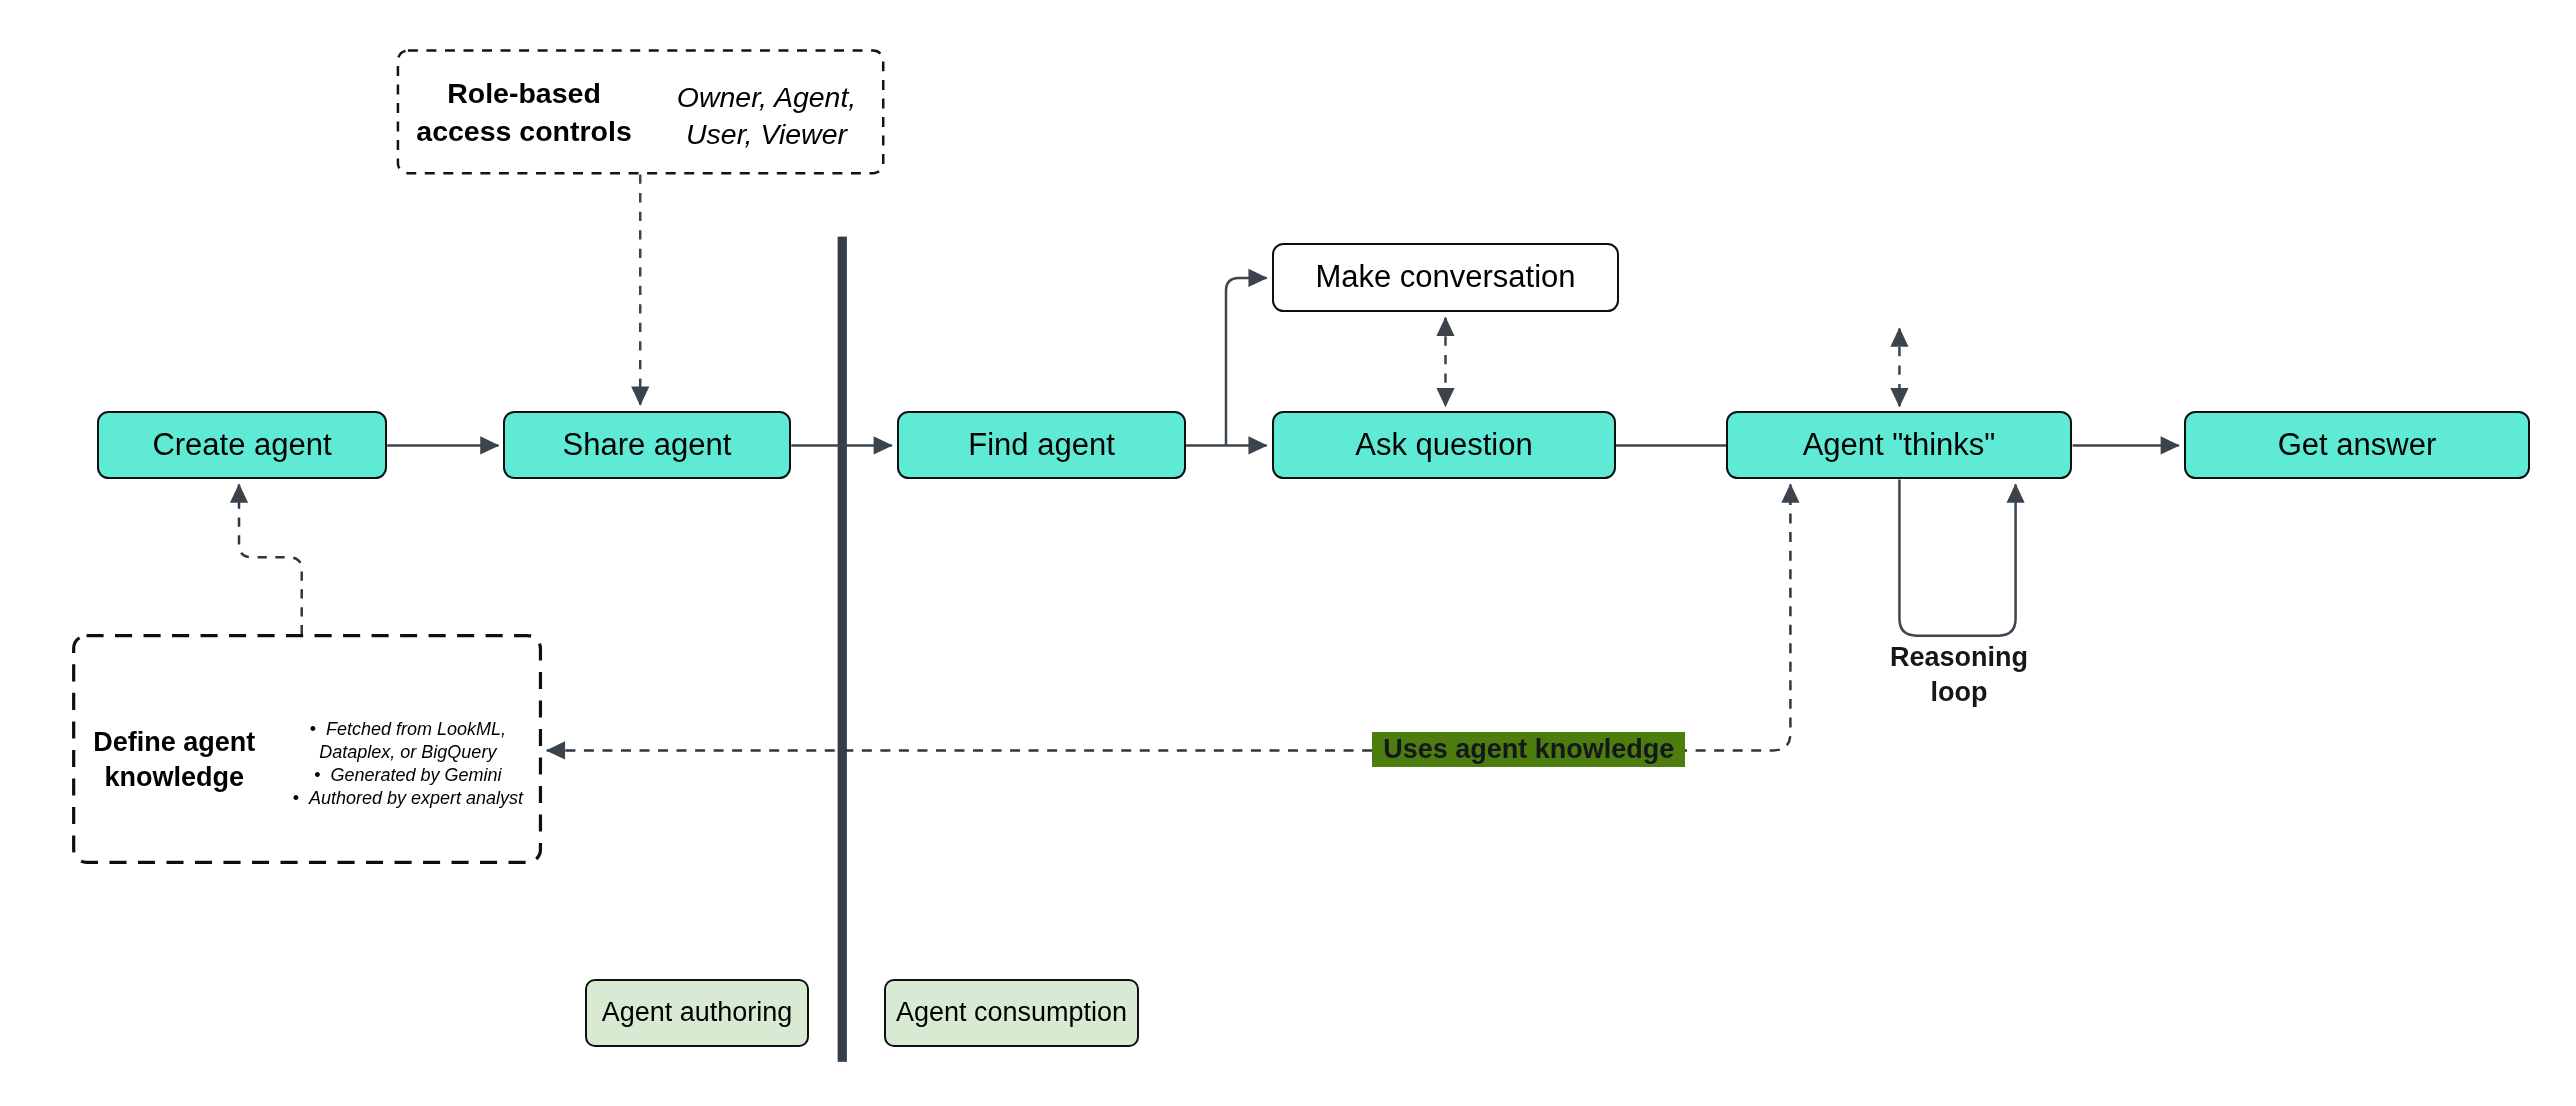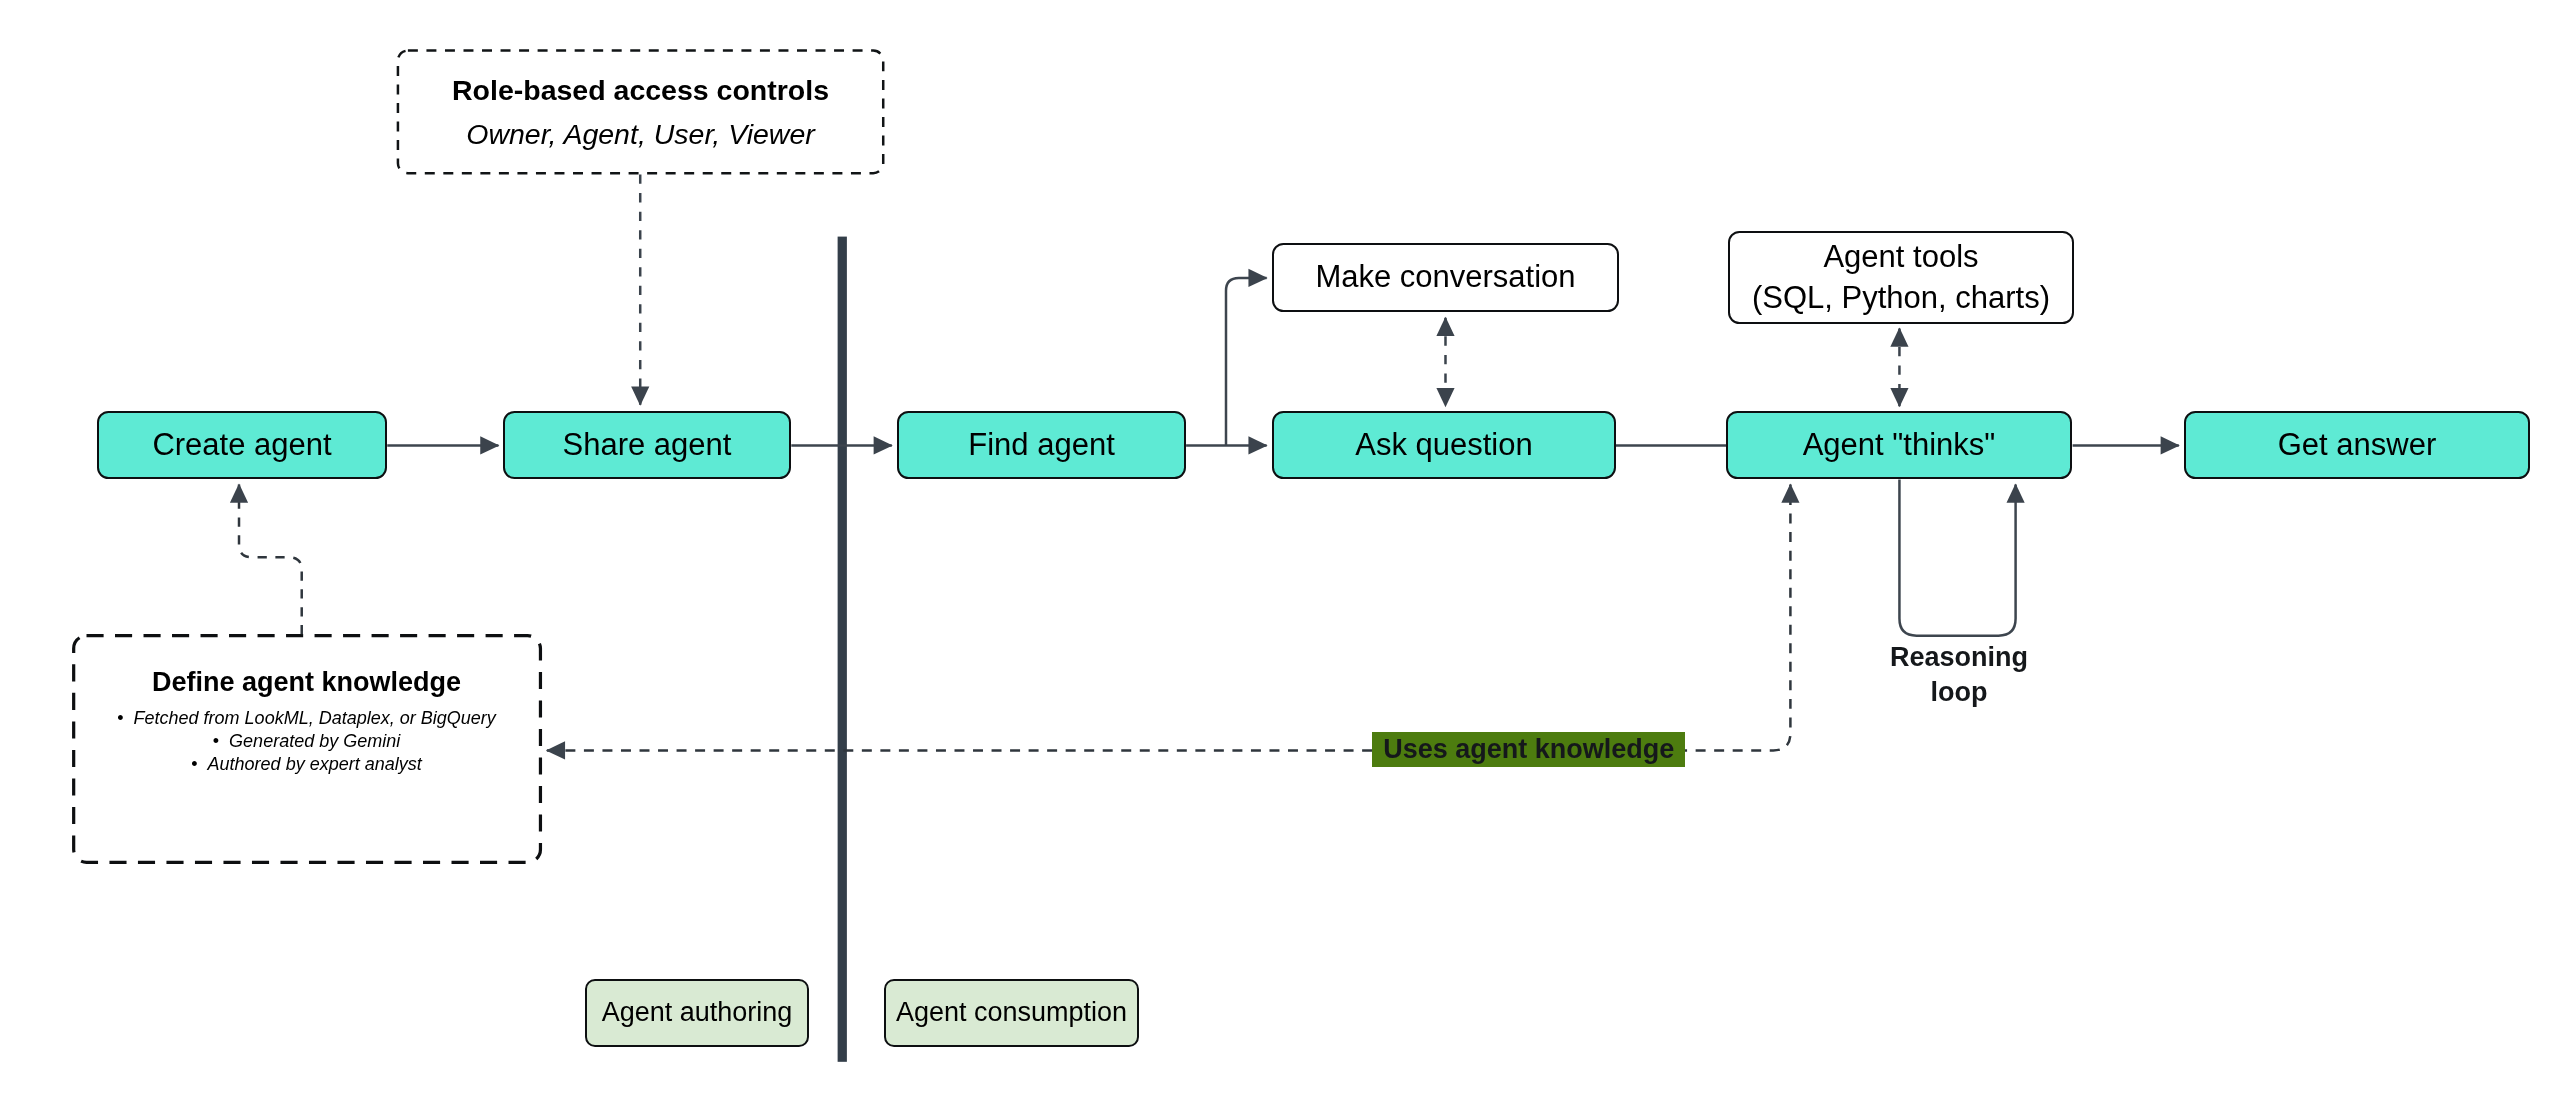--- a/index.html
+++ b/index.html
@@ -22,21 +22,21 @@
     color:#000;
     font-size:31px;
     line-height:1.3;
     text-align:center;
     z-index:2;
   }
   .node.white{background:#ffffff;}
   .node.green{background:#d9ead3;border-width:2.9px;border-radius:10px;font-size:27px;}
   .annot{
     position:absolute;box-sizing:border-box;
-    display:flex;flex-direction:column;align-items:center;justify-content:center;
+    display:flex;flex-direction:row;align-items:center;justify-content:center;
     background:transparent;color:#000;text-align:center;z-index:2;
   }
   .annot .t{font-weight:bold;font-size:28.5px;line-height:1.3;}
   .annot .s{font-style:italic;font-size:28.5px;line-height:1.3;margin-top:7.1px;}
   .kbox{justify-content:flex-start;padding-top:28.5px;align-items:center;}
   .kbox .t{font-size:27px;margin-bottom:7.1px;}
   .kbox ul{list-style:none;margin:0;padding:0;width:403px;}
   .kbox li{font-style:italic;font-size:18px;line-height:1.28;}
   .kbox li::before{content:"\2022\00a0\00a0";font-style:normal;}
   .floating-label{
@@ -106,24 +106,20 @@
   </div>
 
   <div class="node white" style="left:1272px;top:243px;width:347px;height:69px;">
     <span>Make conversation</span>
   </div>
 
   <div class="node" style="left:1272px;top:411px;width:344px;height:68px;">
     <span>Ask question</span>
   </div>
 
-  <div class="node white" style="left:1728px;top:231px;width:346px;height:93px;">
-    <span>Agent tools</span>
-    <span>(SQL, Python, charts)</span>
-  </div>
 
   <div class="node" style="left:1726px;top:411px;width:346px;height:68px;">
     <span>Agent "thinks"</span>
   </div>
 
   <div class="node" style="left:2184px;top:411px;width:346px;height:68px;">
     <span>Get answer</span>
   </div>
 
   <div class="annot kbox" style="left:73px;top:636px;width:467px;height:227px;">

